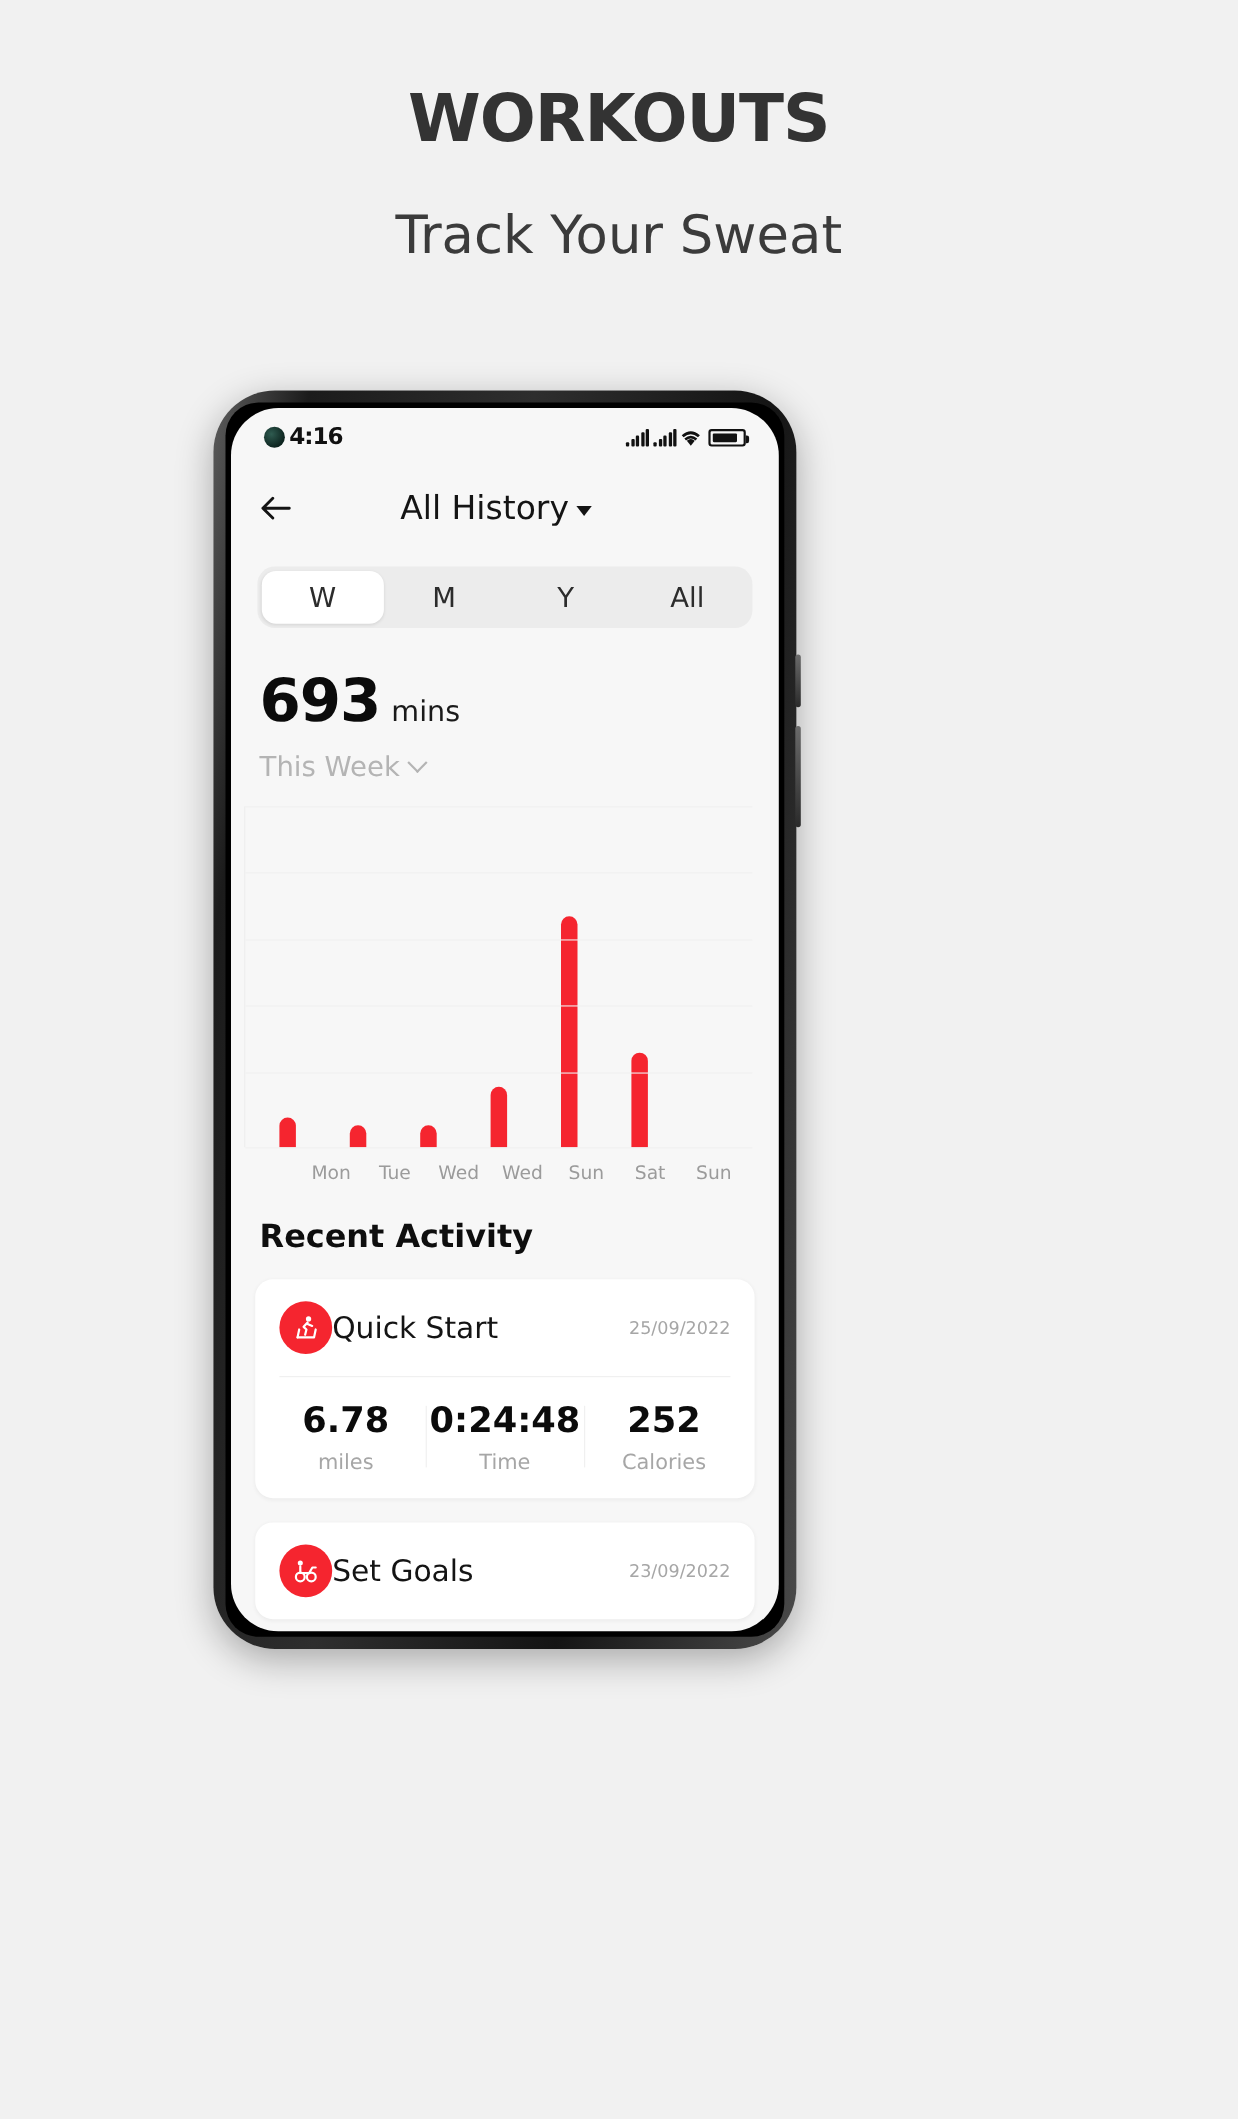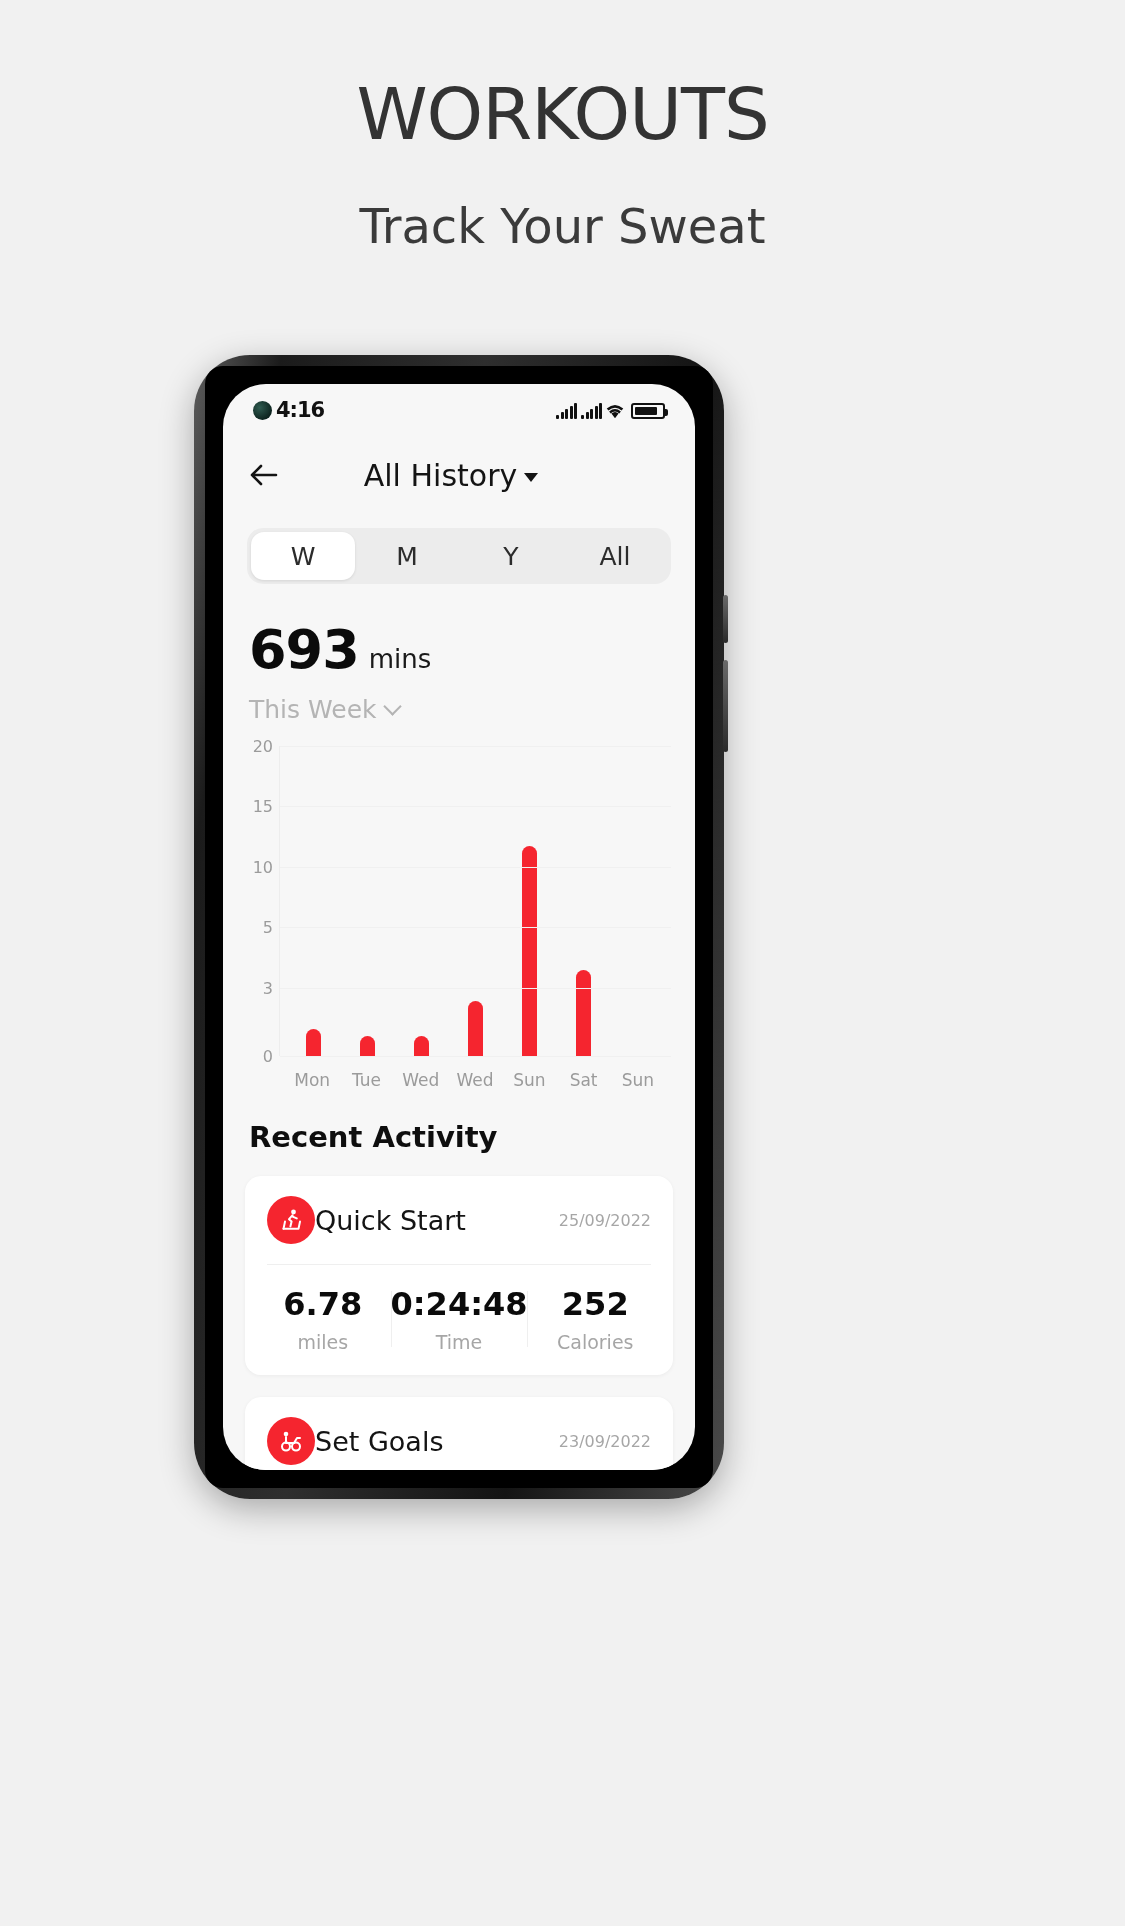--- a/index.html
+++ b/index.html
@@ -9,22 +9,22 @@
     font-family:"DejaVu Sans", sans-serif;
     position:relative;
     overflow:hidden;
   }
 
   
   .promo { position:absolute; top:0; left:0; width:1125px; text-align:center; }
   .promo-title {
     margin-top:78px;
     font-family:"DejaVu Sans", sans-serif;
-    font-weight:normal;
-    font-size:72px;
+    font-weight:bold;
+    font-size:60px;
     line-height:1.0;
     letter-spacing:-1px;
     color:#333333;
   }
   .promo-title-l2 { display:block; margin-top:20px; }
   .promo-sub {
     margin-top:48px;
     font-family:"DejaVu Sans", sans-serif;
     font-weight:normal;
     font-size:48px;
@@ -38,23 +38,23 @@
     left:194px; top:355px;
     width:530px; height:1144px;
     border-radius:56px;
     background:linear-gradient(100deg,#5d5d5d 0%,#1b1b1b 12%,#2e2e2e 40%,#141414 70%,#4a4a4a 100%);
     box-shadow:0 10px 34px rgba(0,0,0,.30);
     padding:11px;
   }
   .phone-inner {
     position:relative;
     width:100%; height:100%;
-    border-radius:18px;
+    border-radius:30px;
     background:#000;
-    padding:18px;
+    padding:5px;
     overflow:hidden;
   }
   .screen {
     position:relative;
     width:100%; height:100%;
     border-radius:43px;
     background:#f7f7f7;
     overflow:hidden;
   }
   .side-btn {
@@ -308,28 +308,20 @@
           <span class="sum-unit">mins</span>
         </div>
         <div class="sum-period">
           <span>This Week</span>
           <span class="chev"></span>
         </div>
       </div>
 
       <div class="chart-block">
         <div class="chart">
-          <div class="y-axis">
-              <div class="y-label" style="top: 0px;">20</div>
-              <div class="y-label" style="top: 60.45px;">15</div>
-              <div class="y-label" style="top: 120.9px;">10</div>
-              <div class="y-label" style="top: 181.35px;">5</div>
-              <div class="y-label" style="top: 241.8px;">3</div>
-              <div class="y-label" style="top: 310px;">0</div>
-            </div>
           <div class="plot">
             <div class="bars">
                 <div class="bar" style="height: 27.28px; background: rgb(245, 37, 47);"></div>
                 <div class="bar" style="height: 20.46px; background: rgb(245, 37, 47);"></div>
                 <div class="bar" style="height: 20.46px; background: rgb(245, 37, 47);"></div>
                 <div class="bar" style="height: 54.56px; background: rgb(245, 37, 47);"></div>
                 <div class="bar" style="height: 209.653px; background: rgb(245, 37, 47);"></div>
                 <div class="bar" style="height: 86.335px; background: rgb(245, 37, 47);"></div>
                 <div class="bar" style="height: 0px; background: rgb(245, 37, 47); opacity: 0;"></div>
               </div>

